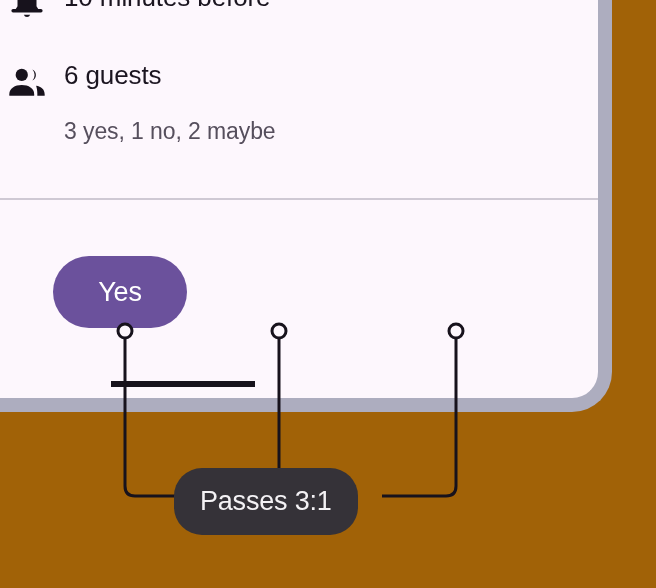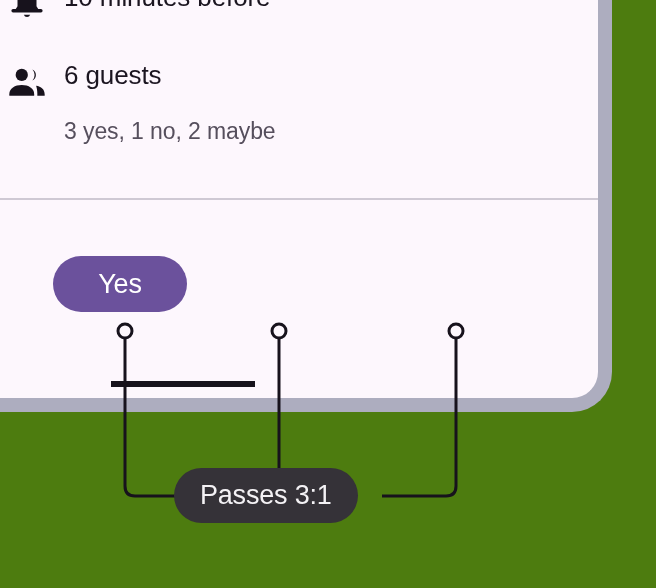--- a/index.html
+++ b/index.html
@@ -13,21 +13,21 @@
   body {
     font-family: "Liberation Sans", sans-serif;
     background: #dfdef3;
     position: relative;
   }
 
   
   #page-root {
     position: absolute;
     inset: 0;
-    background: #4d7c0f;
+    background: #a16207;
   }
 
   
   .event-card {
     position: absolute;
     left: -40px;
     top: -120px;
     width: 652px;
     height: 532px;
     background: #fdf7fd;
@@ -95,21 +95,21 @@
   
   .rsvp-row {
     position: absolute;
     left: 93px;
     top: 376px;
     display: flex;
     gap: 18px;
   }
 
   .rsvp-btn {
-    height: 56px;
+    height: 72px;
     min-width: 134px;
     padding: 0 26px;
     border: none;
     border-radius: 40px;
     background: #6b519c;
     color: #ffffff;
     font-family: "Liberation Sans", sans-serif;
     font-size: 27px;
     letter-spacing: -0.2px;
     cursor: pointer;
@@ -132,21 +132,21 @@
     left: 0;
     top: 0;
     overflow: visible;
   }
 
   
   .annot-pill {
     position: absolute;
     left: 174px;
     top: 468px;
-    height: 55px;
+    height: 67px;
     padding: 12px 26px;
     border-radius: 28px;
     background: #353238;
     color: #f4f2f5;
     font-size: 27px;
     letter-spacing: -0.2px;
     display: flex;
     align-items: center;
     justify-content: center;
     white-space: nowrap;

